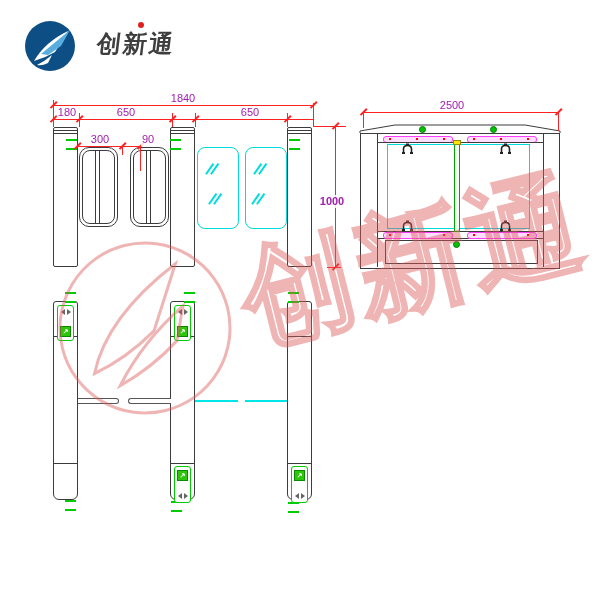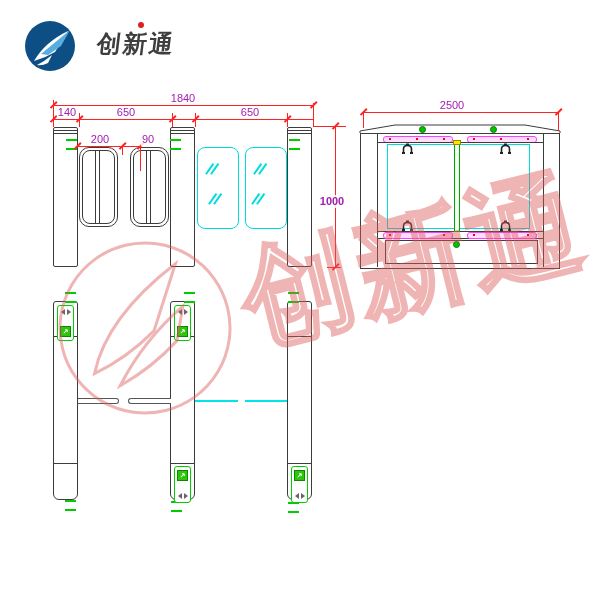--- a/index.html
+++ b/index.html
@@ -119,31 +119,31 @@
   <div class="rhl" style="left:53px;top:119px;width:260px;"></div>
   <div class="tick" style="left:49px;top:118px;"></div>
   <div class="tick" style="left:75px;top:118px;"></div>
   <div class="tick" style="left:168px;top:118px;"></div>
   <div class="tick" style="left:191px;top:118px;"></div>
   <div class="tick" style="left:283px;top:118px;"></div>
   <div class="rvl" style="left:79px;top:113px;height:14px;"></div>
   <div class="rvl" style="left:172px;top:113px;height:14px;"></div>
   <div class="rvl" style="left:195px;top:113px;height:14px;"></div>
   <div class="rvl" style="left:287px;top:113px;height:14px;"></div>
-  <div class="dimtxt" style="left:67px;top:106px;">140</div>
+  <div class="dimtxt" style="left:67px;top:106px;">180</div>
   <div class="dimtxt" style="left:126px;top:106px;">650</div>
   <div class="dimtxt" style="left:250px;top:106px;">650</div>
 
   <div class="rhl" style="left:77px;top:146px;width:64px;"></div>
   <div class="tick" style="left:73px;top:145px;"></div>
   <div class="tick" style="left:118px;top:145px;"></div>
   <div class="tick" style="left:136px;top:145px;"></div>
   <div class="rvl" style="left:122px;top:146px;height:9px;"></div>
   <div class="rvl" style="left:140px;top:146px;height:25px;"></div>
-  <div class="dimtxt" style="left:100px;top:133px;">200</div>
+  <div class="dimtxt" style="left:100px;top:133px;">300</div>
   <div class="dimtxt" style="left:148px;top:133px;">90</div>
 
   <svg class="abs" style="left:359px;top:124px;" width="202" height="10">
     <path d="M1,9 L1,7 L36,1 L166,1 L201,7 L201,9" fill="#ffffff" stroke="#3c3c3c" stroke-width="1"></path>
   </svg>
   <div class="abs" style="left:360px;top:133px;width:198px;height:134px;border:1px solid #3c3c3c;background:#fff;"></div>
   <div class="vl" style="left:377px;top:134px;height:133px;"></div>
   <div class="vl" style="left:543px;top:134px;height:133px;"></div>
   <div class="gdot" style="left:419px;top:126px;"></div>
   <div class="gdot" style="left:490px;top:126px;"></div>

